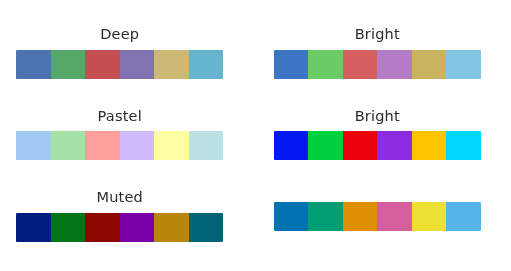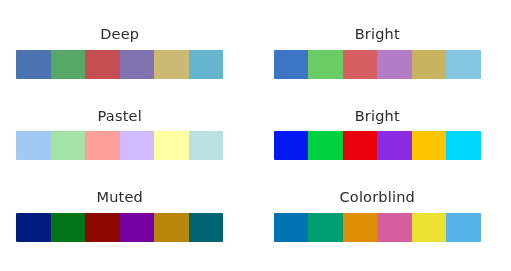--- a/index.html
+++ b/index.html
@@ -115,21 +115,20 @@
       <div class="swatch" style="background-color: rgb(0, 28, 127);"></div>
       <div class="swatch" style="background-color: rgb(1, 117, 23);"></div>
       <div class="swatch" style="background-color: rgb(140, 8, 0);"></div>
       <div class="swatch" style="background-color: rgb(118, 0, 161);"></div>
       <div class="swatch" style="background-color: rgb(184, 134, 11);"></div>
       <div class="swatch" style="background-color: rgb(0, 99, 116);"></div>
     </div>
   </div>
 
   <div class="palette-cell">
-    <div class="palette-title">Colorblind</div>
     <div class="swatch-strip">
       <div class="swatch" style="background-color: rgb(1, 115, 178);"></div>
       <div class="swatch" style="background-color: rgb(2, 158, 115);"></div>
       <div class="swatch" style="background-color: rgb(222, 143, 5);"></div>
       <div class="swatch" style="background-color: rgb(213, 94, 156);"></div>
       <div class="swatch" style="background-color: rgb(236, 225, 51);"></div>
       <div class="swatch" style="background-color: rgb(86, 180, 233);"></div>
     </div>
   </div>
 

